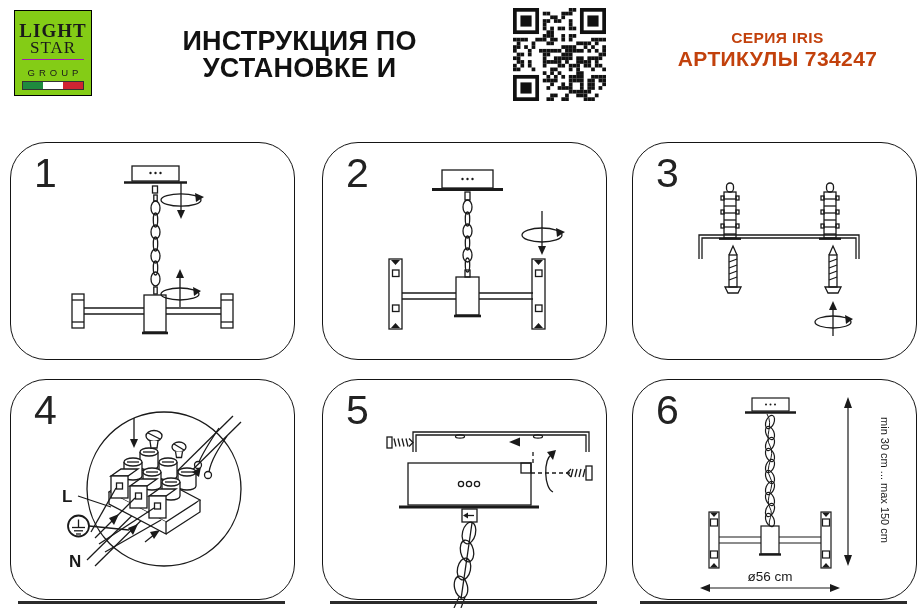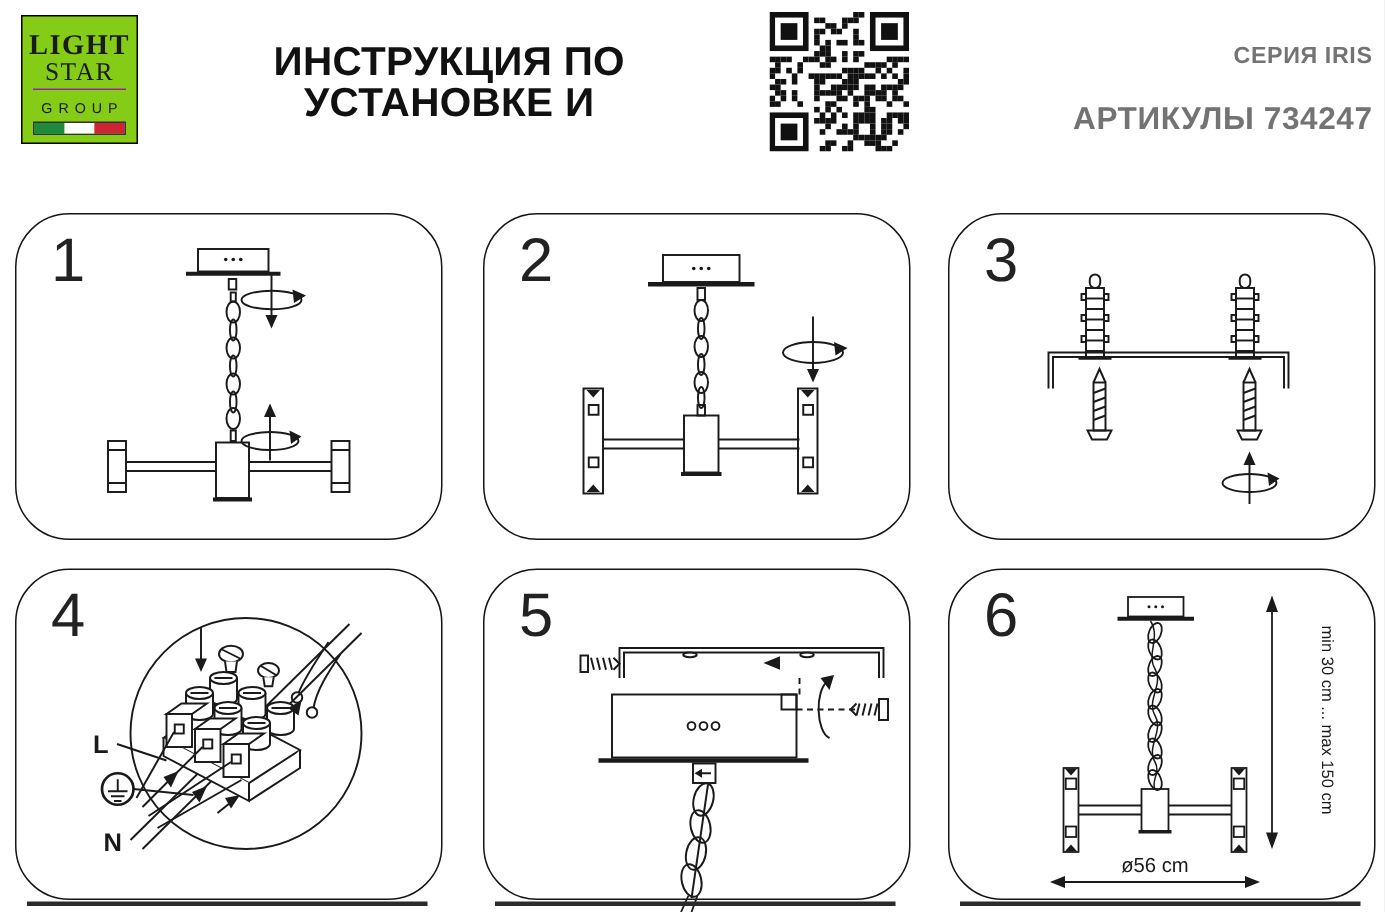--- a/index.html
+++ b/index.html
@@ -9,23 +9,23 @@
   .logo-box{position:absolute;left:14px;top:10px;width:78px;height:86px;border:1.5px solid #000;
             box-sizing:border-box;text-align:center;background:#84cc16}
   .logo-word1{font-family:"Liberation Serif",serif;font-weight:bold;font-size:19px;line-height:1;margin-top:10px;letter-spacing:1px}
   .logo-word2{font-family:"Liberation Serif",serif;font-weight:normal;font-size:17px;line-height:.95;letter-spacing:1px}
   .logo-word3{font-size:9.5px;letter-spacing:4px;margin-top:3px;text-indent:4px;border-top:1px solid #a21caf;padding-top:7px;margin-left:7px;margin-right:7px}
   .flag{height:7px;margin:3px 7px 0;border:1px solid #333;display:flex}
   .flag span{flex:1}
   .title{position:absolute;left:97px;top:28px;width:405px;text-align:center;
          font-size:27px;font-weight:bold;line-height:27px;letter-spacing:.2px;color:#111}
   .qr{position:absolute;left:513px;top:8px;width:93px;height:93px}
-  .brand{position:absolute;left:640px;top:29px;width:275px;text-align:right;color:#737373}
+  .brand{position:absolute;left:640px;top:29px;width:275px;text-align:center;color:#c2410c}
   .series{font-size:15.5px;font-weight:bold;letter-spacing:.4px}
-  .articles{font-size:21px;font-weight:bold;margin-top:21px;letter-spacing:.4px}
+  .articles{font-size:21px;font-weight:bold;margin-top:0;letter-spacing:.4px}
   
   .panel{position:absolute;width:283px;border:1.6px solid #151515;border-radius:36px;background:#fff;box-sizing:content-box}
   .row1{top:142px;height:216px}.row2{top:379px;height:219px}
   .c1{left:10px}.c2{left:322px}.c3{left:632px}
   .step-num{position:absolute;left:23px;top:10px;font-size:41px;font-weight:400;color:#222;line-height:1}
   .diagram{position:absolute;left:0;top:0;width:100%;height:100%}
   .crop-line{position:absolute;top:601px;height:3px;background:#2b2b2b}
   .cl1{left:18px;width:267px}.cl2{left:330px;width:267px}.cl3{left:640px;width:267px}
   .chain-tail{position:absolute;left:445px;top:597px;width:30px;height:11px}
 </style>

